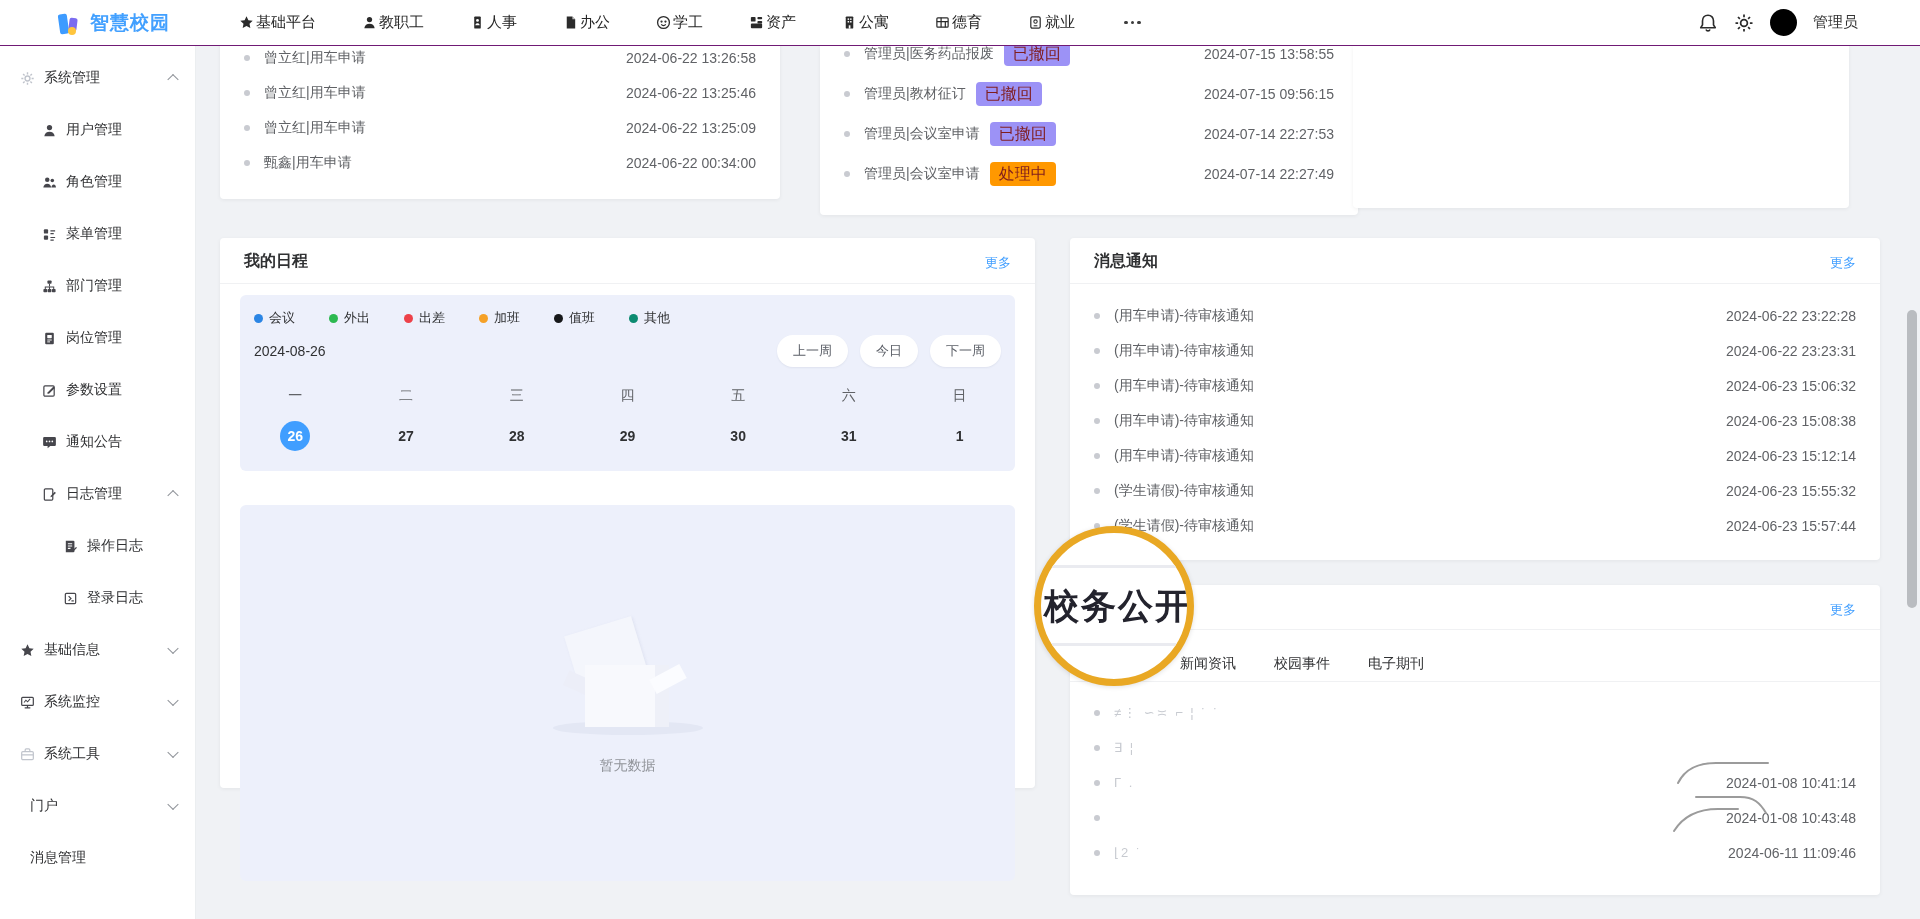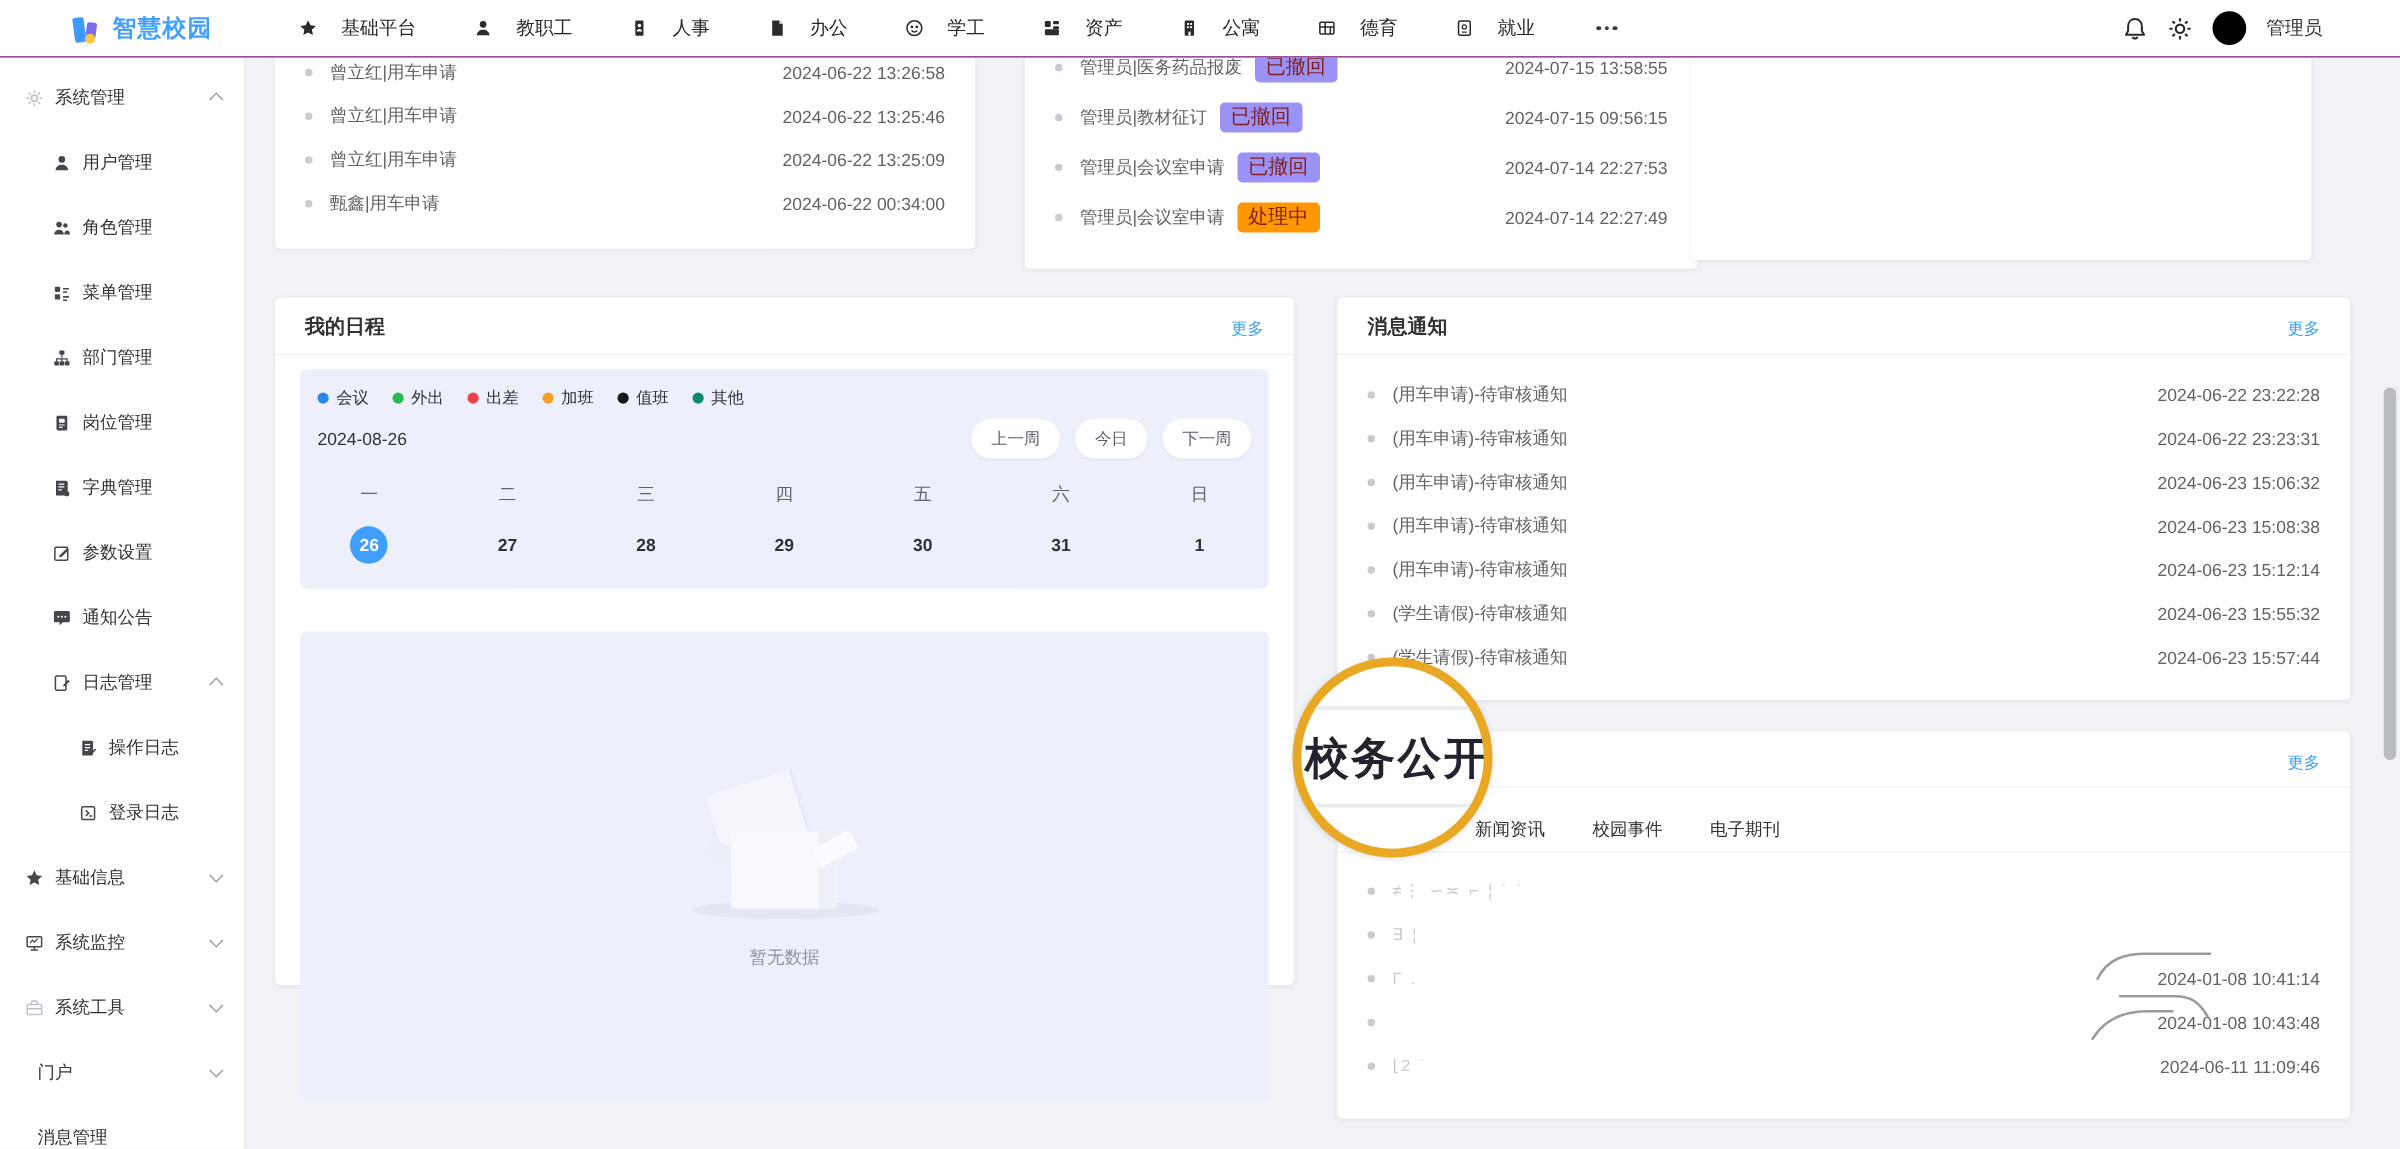--- a/index.html
+++ b/index.html
@@ -10,21 +10,21 @@
 
 .navbar{position:absolute;top:0;left:0;width:1920px;height:46px;background:#fff;
   border-bottom:1px solid #701a75;display:flex;z-index:20}
 .logo{display:flex;align-items:center;gap:9px;padding-left:58px;width:188px;flex:none}
 .logo-glyph{position:relative;width:23px;height:25px;flex:none}
 .lg-b1{position:absolute;left:1px;bottom:1px;width:9px;height:20px;background:#3d9bff;border-radius:2px;transform:rotate(-8deg)}
 .lg-b2{position:absolute;left:11px;bottom:4px;width:8px;height:13px;background:#7b6cf0;border-radius:2px;transform:rotate(7deg)}
 .lg-dot{position:absolute;left:10px;bottom:0;width:8px;height:8px;background:#ffc53d;border-radius:50%}
 .logo-text{font-size:19px;font-weight:700;color:#42a0ff;letter-spacing:1px;white-space:nowrap}
 .nav-items{display:flex;align-items:center;margin-left:28px}
-.nav-item{display:flex;align-items:center;gap:19px;padding:0 23px;height:34px;font-size:15px;
+.nav-item{display:flex;align-items:center;gap:2px;padding:0 23px;height:34px;font-size:15px;
   color:#262626;cursor:pointer;white-space:nowrap}
 .nav-item svg{width:15px;height:15px;flex:none;color:#2b2b2b}
 .nav-more{padding:0 26px;display:flex;gap:3px;align-items:center;height:46px;cursor:pointer}
 .nav-more i{width:3.5px;height:3.5px;border-radius:50%;background:#3c3c3c;display:block}
 .nav-right{margin-left:auto;display:flex;align-items:center;gap:16px;padding-right:62px}
 .icon-btn{width:20px;height:20px;color:#2b2b2b;cursor:pointer}
 .icon-btn svg{width:100%;height:100%}
 .avatar{width:27px;height:27px;border-radius:50%;background:#000;cursor:pointer}
 .username{font-size:15px;color:#333}
 
@@ -54,21 +54,21 @@
 .bullet{width:6px;height:6px;border-radius:50%;background:#c9cbd1;margin-right:14px;flex:none}
 .lrow .t{flex:1;white-space:nowrap;overflow:hidden}
 .lrow .time{margin-left:0;color:#606266;white-space:nowrap}
 .badge{margin-left:10px;font-size:16px;color:#7f1d1d;padding:4px 9px;border-radius:4px;line-height:1;flex:none}
 .badge-recalled{background:#9c92f6}
 .badge-processing{background:#ff9800}
 .frag{color:#a3a8b2;opacity:.6;font-size:13px;letter-spacing:2px;flex:1;white-space:nowrap;overflow:hidden}
 
 
 .panel{position:absolute;left:20px;width:775px;background:#edf0fb;border-radius:6px}
-.legend-row{position:absolute;left:14px;top:14px;display:flex;gap:19px;align-items:center}
+.legend-row{position:absolute;left:14px;top:14px;display:flex;gap:34px;align-items:center}
 .lg-item{display:flex;align-items:center;gap:6px;font-size:13px;color:#303133}
 .lg-dot8{width:9px;height:9px;border-radius:50%;flex:none}
 .c-meeting{background:#2b85e4}.c-out{background:#2cb950}.c-trip{background:#ed4149}
 .c-ot{background:#f5a127}.c-duty{background:#17181a}.c-other{background:#0c8b71}
 .sched-date{position:absolute;left:14px;top:48px;font-size:14px;color:#303133}
 .pill-group{position:absolute;right:14px;top:40px;display:flex;gap:12px}
 .pill{height:32px;padding:0 16px;border-radius:16px;background:#fff;color:#5a5e66;font-size:13px;
   display:flex;align-items:center;justify-content:center;cursor:pointer;box-shadow:0 1px 2px rgba(40,50,90,.07)}
 .week-row{position:absolute;left:0;right:0;display:flex;justify-content:space-around;align-items:center}
 .wd{font-size:14px;color:#606266;width:30px;text-align:center}
@@ -259,28 +259,20 @@
         </svg>
       <span>部门管理</span>
     </div>
     <div class="side-item lv1">
       <svg viewBox="0 0 16 16" fill="currentColor">
           <rect x="3.4" y="1.8" width="9.2" height="12.4" rx="1.2"></rect>
           <rect x="5.6" y="4.2" width="4.8" height="3.4" rx=".6" fill="#fff"></rect>
           <path d="M5.6 9.6h4.8M5.6 11.6h3" stroke="#fff" stroke-width="1"></path>
         </svg>
       <span>岗位管理</span>
-    </div>
-    <div class="side-item lv1">
-      <svg viewBox="0 0 16 16" fill="currentColor">
-          <path d="M3 1.8h8.5A1.5 1.5 0 0 1 13 3.3v9.4a1.5 1.5 0 0 1-1.5 1.5H3z"></path>
-          <path d="M5 4.5h5M5 7h5M5 9.5h3" stroke="#fff" stroke-width="1.1"></path>
-          <circle cx="12.2" cy="12.8" r="2.2"></circle>
-        </svg>
-      <span>字典管理</span>
     </div>
     <div class="side-item lv1">
       <svg viewBox="0 0 16 16" fill="none" stroke="currentColor" stroke-width="1.3">
           <rect x="2" y="3" width="11" height="11" rx="1.2"></rect>
           <path d="M6.2 9.8l6-6 1.5 1.5-6 6-1.9.4z" fill="currentColor" stroke="none"></path>
         </svg>
       <span>参数设置</span>
     </div>
     <div class="side-item lv1">
       <svg viewBox="0 0 16 16" fill="currentColor">

